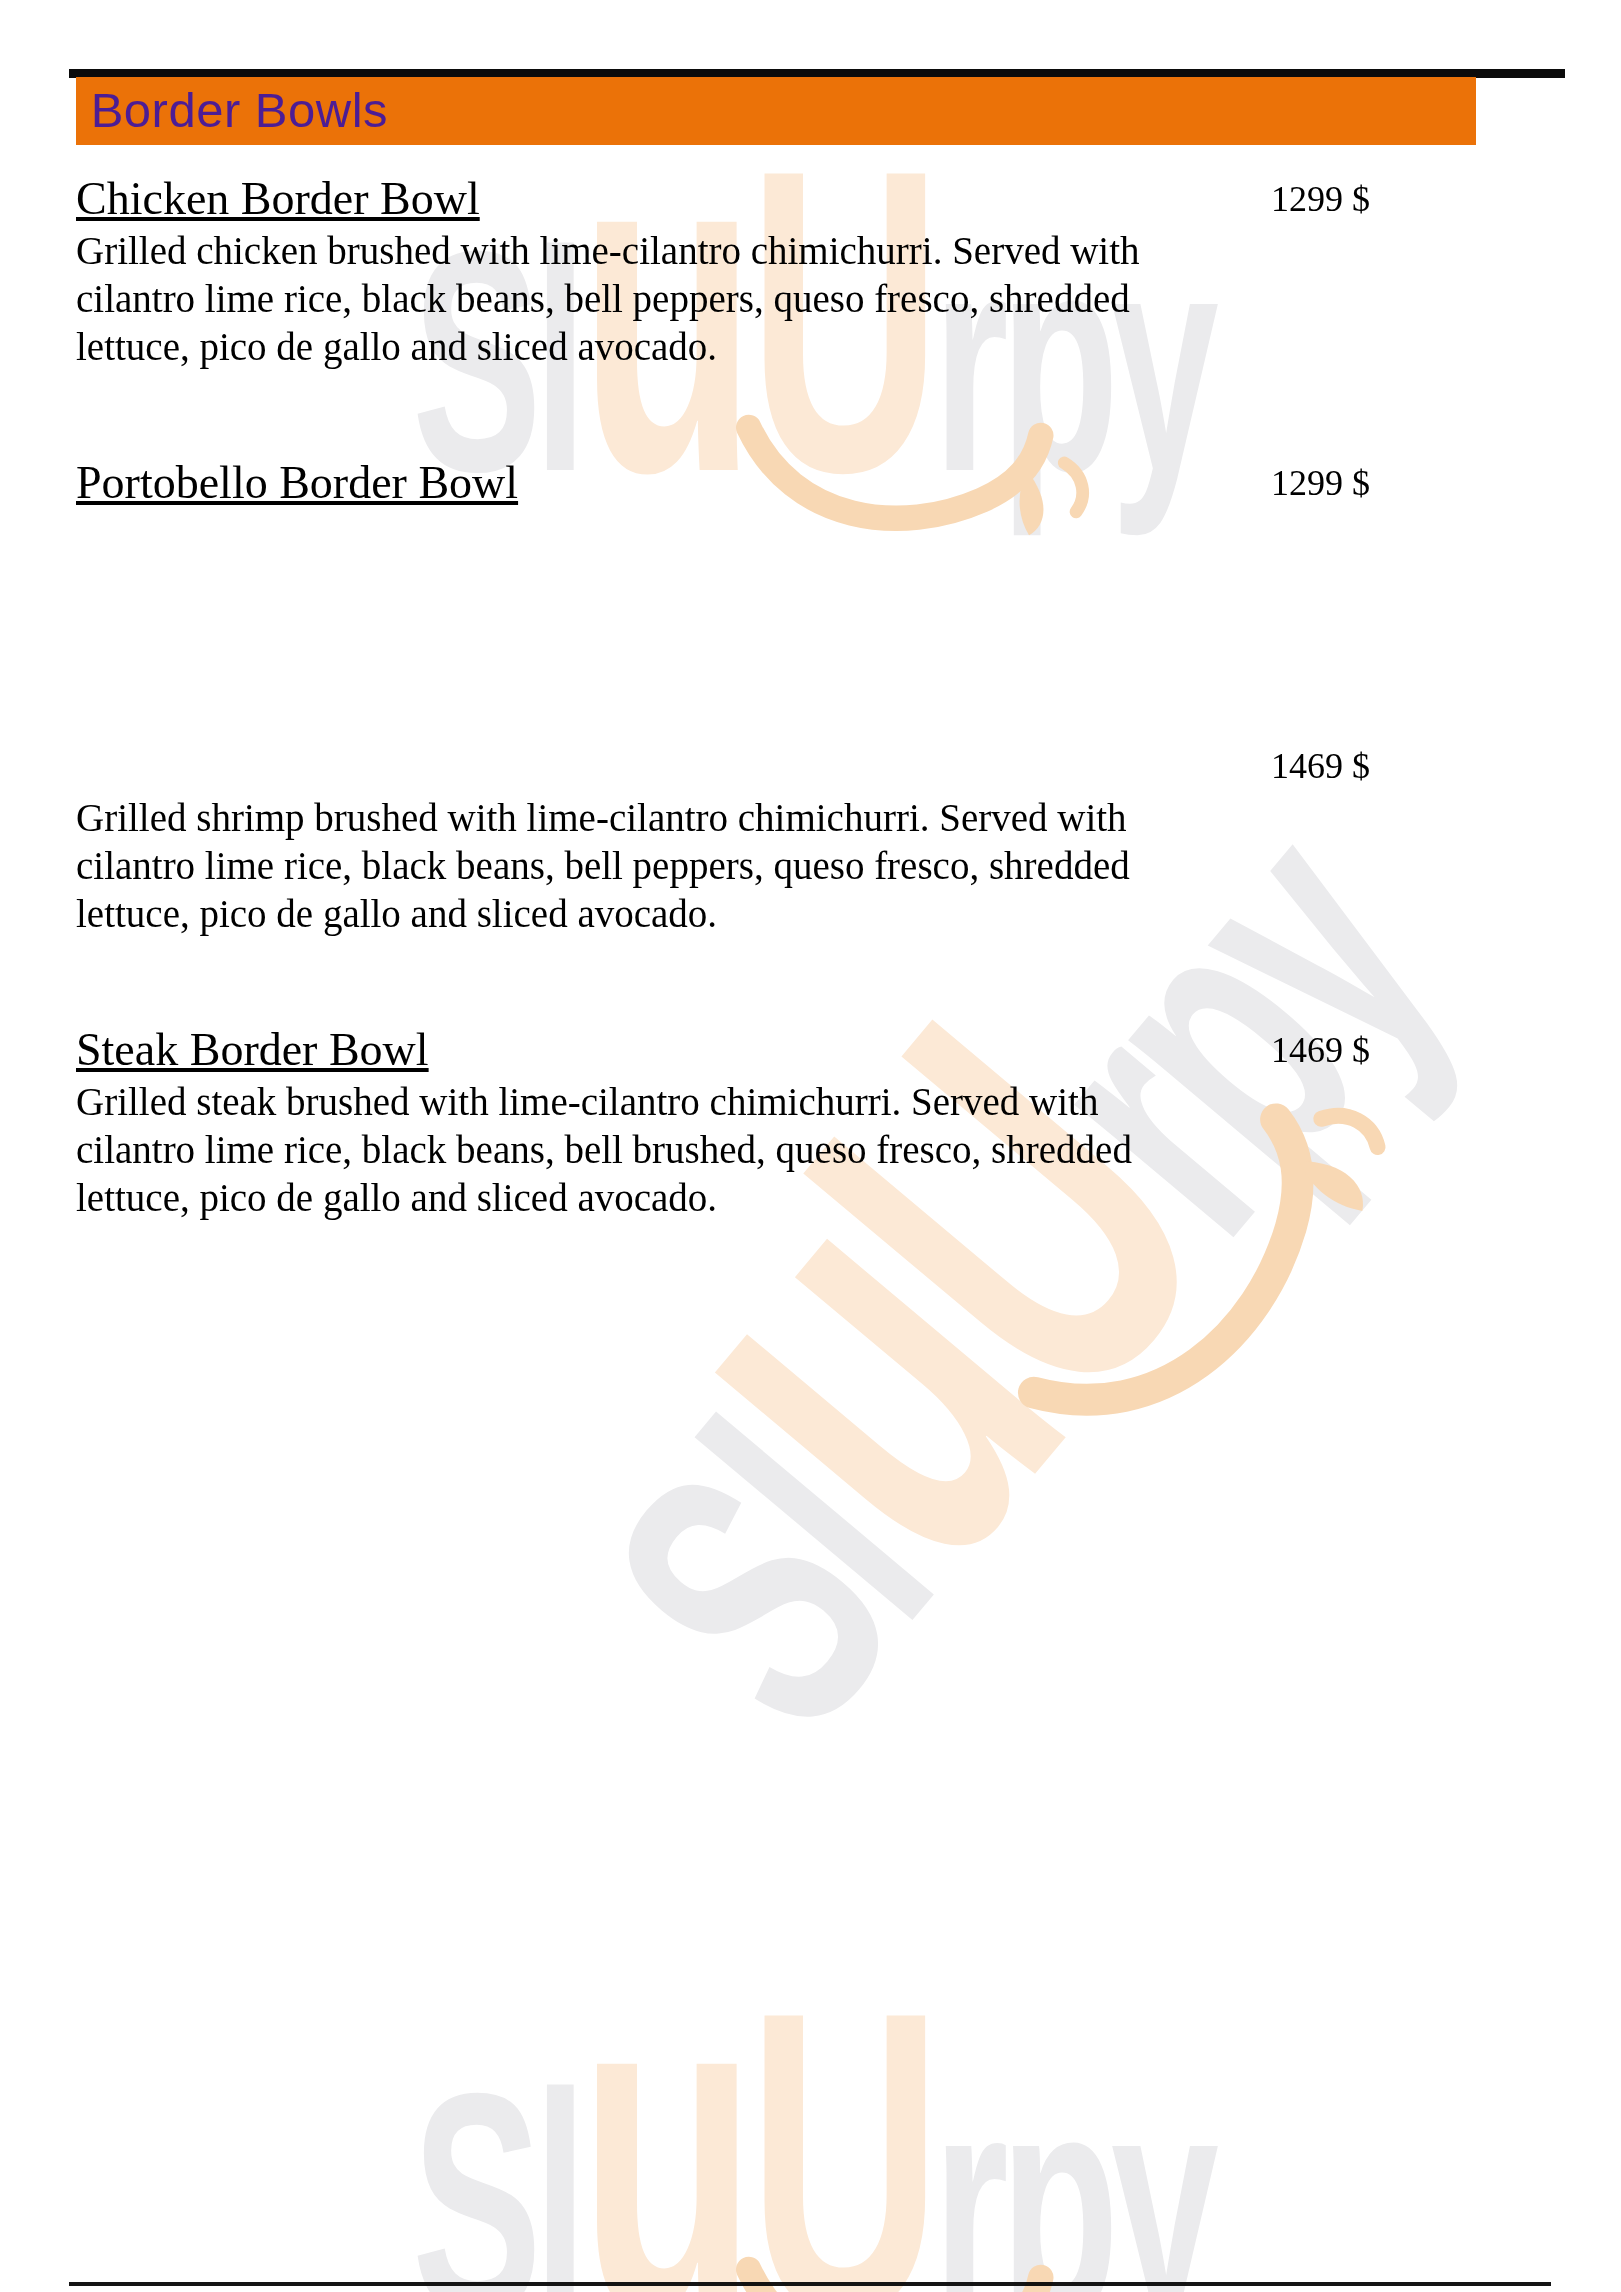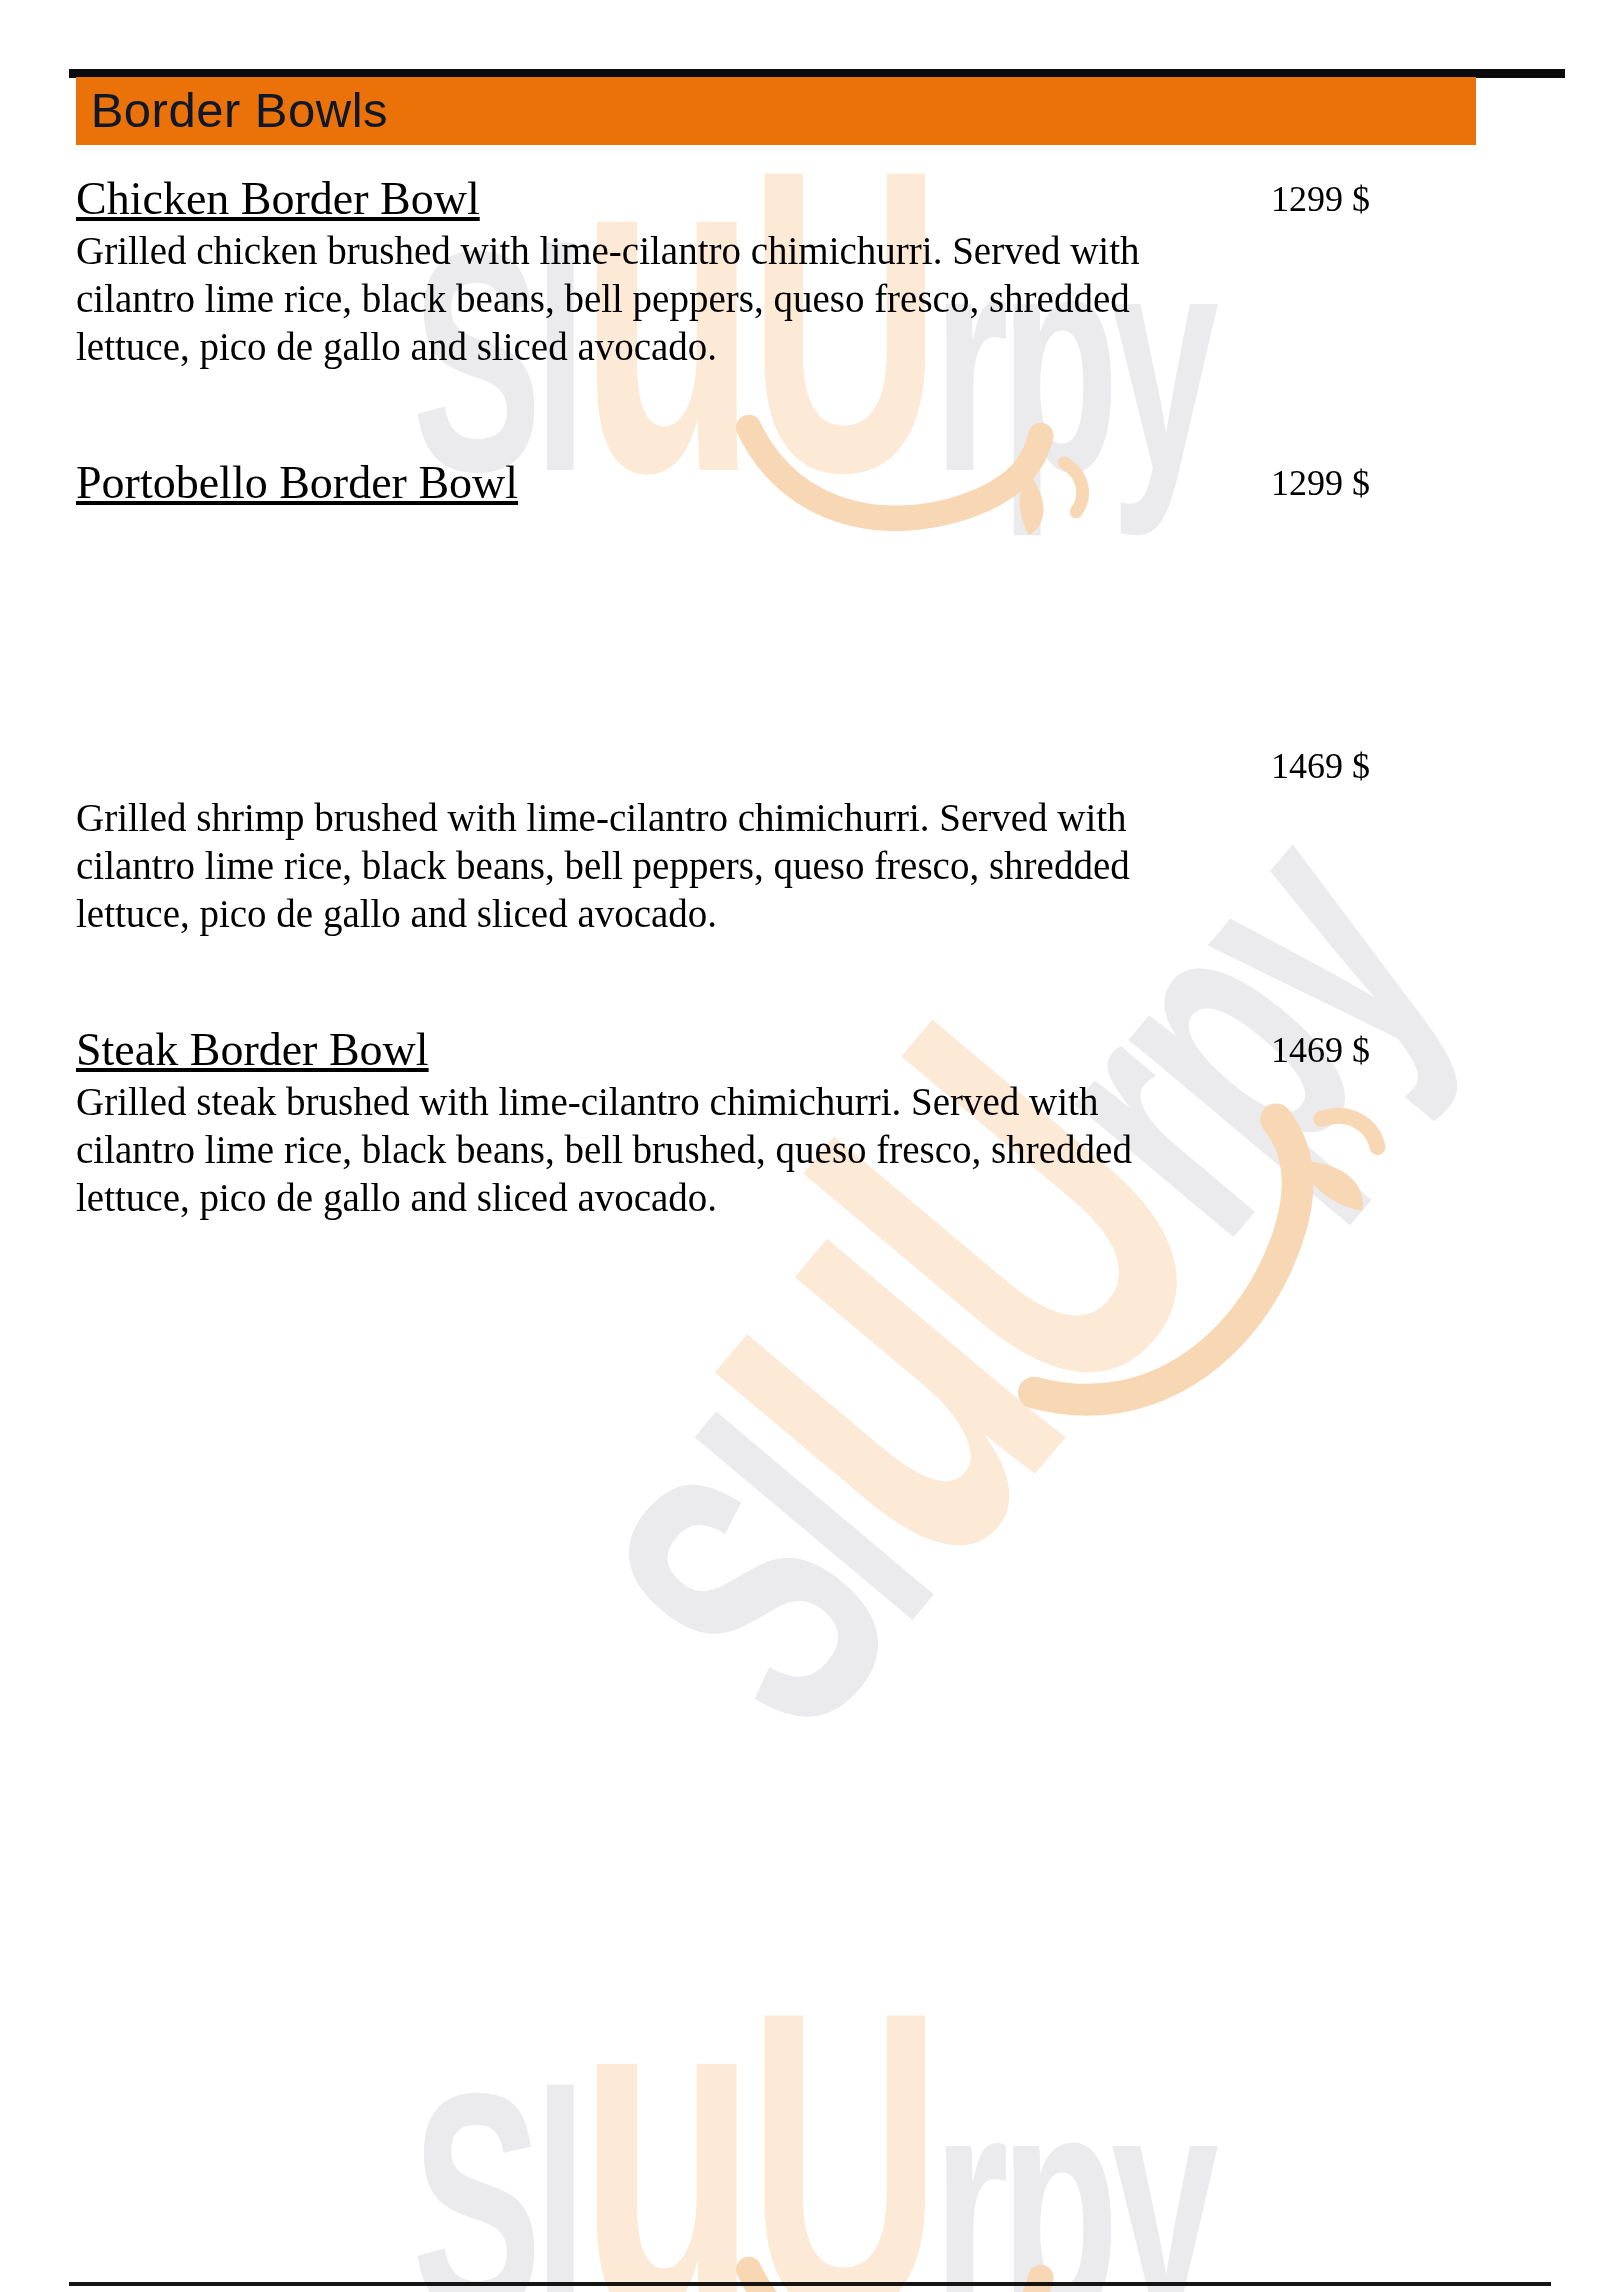--- a/index.html
+++ b/index.html
@@ -21,21 +21,21 @@
   .section-header {
     position:absolute; left:76px; top:77px;
     width:1400px; height:68px;
     background:#EB7208;
   }
   .section-title {
     position:absolute; left:14.7px; top:50%;
     transform:translateY(-52%);
     font-family:"Liberation Sans", sans-serif;
     font-size:49px;
-    color:#0f172a;
+    color:#4c1d95;
     letter-spacing:0.5px;
     white-space:nowrap;
   }
 
   
   .menu-item {
     position:absolute; left:76px;
     width:1404px;
   }
   .item-head {

